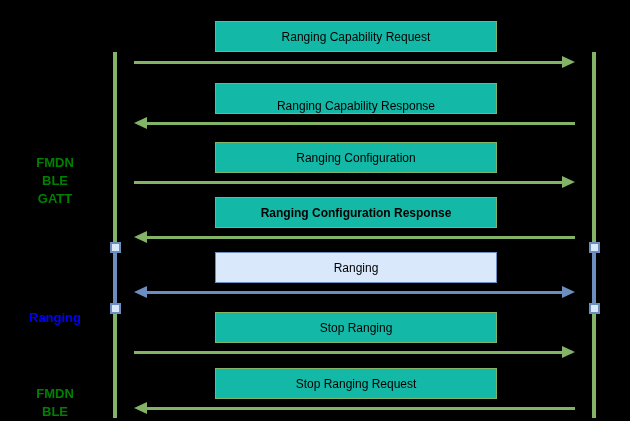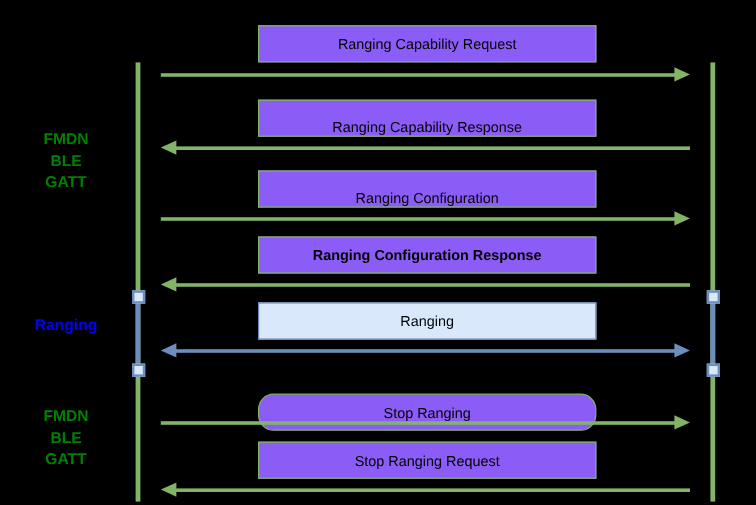--- a/index.html
+++ b/index.html
@@ -6,21 +6,21 @@
   .stage{
     position:relative;
     width:630px;height:421px;
     background:#000;
     font-family:"Liberation Sans", sans-serif;
     overflow:hidden;
   }
   
   .phase{
     position:absolute;left:5px;width:100px;
-    text-align:center;font-weight:bold;font-size:13px;line-height:18px;
+    text-align:center;font-weight:bold;font-size:13px;line-height:18px;margin-top:47px;
   }
   .phase.green{color:#008000;}
   .phase.blue{color:#0000ff;}
   .phase-1{top:107px;}
   .phase-2{top:262px;}
   .phase-3{top:338px;}
   
   .lifeline{
     position:absolute;top:52px;width:4px;height:366px;background:#82b366;
   }
@@ -34,24 +34,24 @@
     background:#dae8fc;border:2px solid #6c8ebf;left:-3.5px;
   }
   .marker.m-top{top:190px;}
   .marker.m-bottom{top:251px;}
   
   .msg-box{
     position:absolute;left:215px;width:282px;height:31px;box-sizing:border-box;
     display:flex;align-items:center;justify-content:center;
     font-size:12px;color:#000;
   }
-  .msg-box.green{background:#8b5cf6;border:1px solid #82b366;}
+  .msg-box.green{background:#14b8a6;border:1px solid #82b366;}
   .msg-box.blue{background:#dae8fc;border:1px solid #6c8ebf;}
-  .b1{top:21px;} .b2{top:83px;align-items:flex-end;} .b3{top:142px;align-items:flex-end;} .b4{top:197px;font-weight:bold;}
-  .b5{top:252px;} .b6{top:328px;border-radius:13px;} .b7{top:368px;}
+  .b1{top:21px;} .b2{top:83px;align-items:flex-end;} .b3{top:142px;} .b4{top:197px;font-weight:bold;}
+  .b5{top:252px;} .b6{top:312px;} .b7{top:368px;}
   
   .arrow{position:absolute;left:134px;width:441px;height:13px;}
   .a1{top:56px;} .a2{top:117px;} .a3{top:176px;} .a4{top:231px;}
   .a5{top:286px;} .a6{top:346px;} .a7{top:402px;}
   .shaft{position:absolute;top:5px;height:3px;}
   .arrow.green .shaft{background:#82b366;}
   .arrow.blue .shaft{background:#6c8ebf;}
   .dir-right .shaft{left:0;right:11px;}
   .dir-left .shaft{left:11px;right:0;}
   .dir-both .shaft{left:11px;right:11px;}

